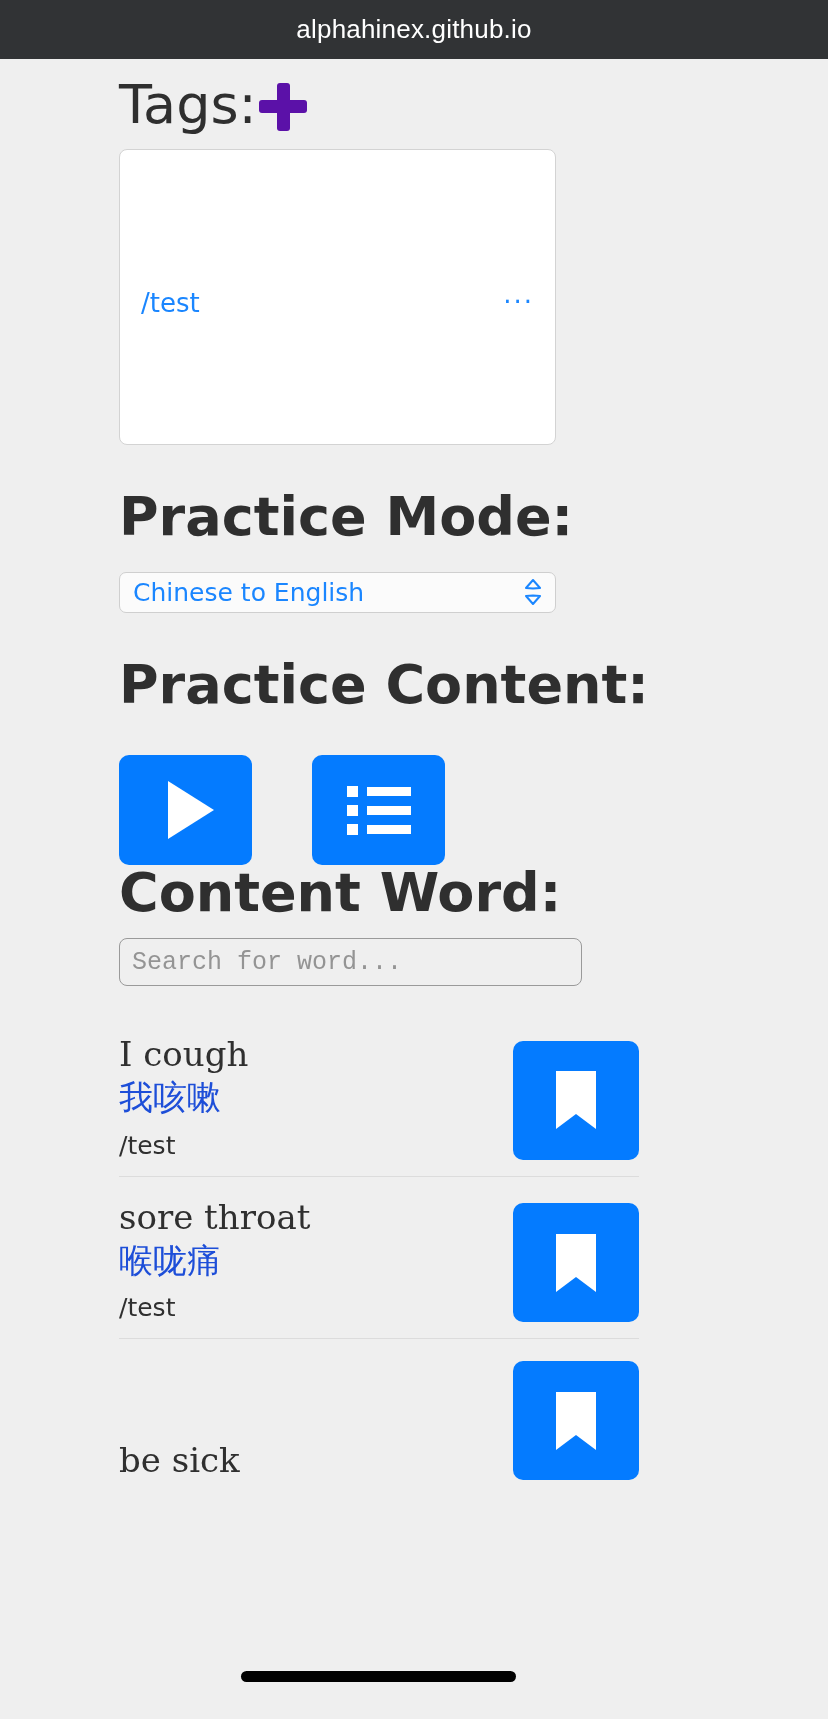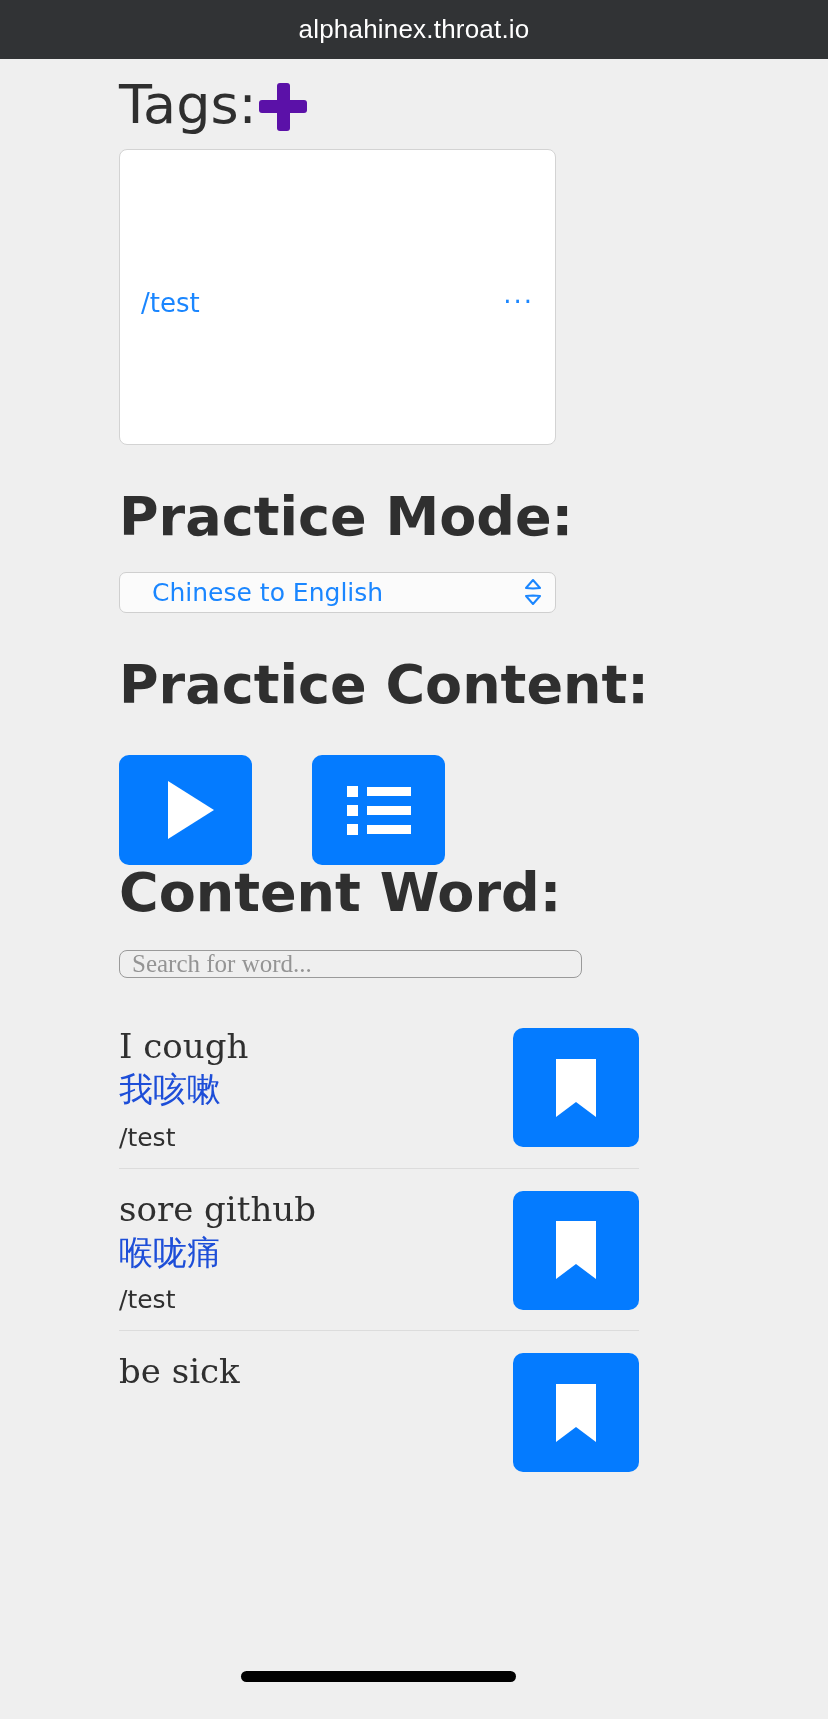--- a/index.html
+++ b/index.html
@@ -136,21 +136,20 @@
     display: flex;
     align-items: center;
     justify-content: space-between;
     padding: 0 13px 0 13px;
     box-sizing: border-box;
   }
   .select-value {
     color: #1a86ff;
     font-size: 25px;
     font-family: "DejaVu Sans", sans-serif;
-    margin-left: 19px;
   }
   .select-chevrons {
     width: 18px;
     height: 26px;
     position: relative;
   }
 
   
   .action-row {
     display: flex;
@@ -175,40 +174,40 @@
     border-left: 46px solid #ffffff;
     border-top: 29px solid transparent;
     border-bottom: 29px solid transparent;
     margin-left: 10px;
   }
   .list-icon { width: 64px; height: 52px; }
 
   
   .search-title { margin-top: 36px; }
   .search-input {
-    margin-top: 28px;
+    margin-top: 16px;
     width: 463px;
-    height: 28px;
+    height: 48px;
     border: 1px solid #9a9a9a;
     border-radius: 8px;
     background: #efefef;
     font-size: 25px;
     color: #3a3a3a;
     padding: 0 12px;
     box-sizing: border-box;
-    font-family: Liberation Serif, serif;
+    font-family: Liberation Mono, monospace;
     outline: none;
   }
   .search-input::placeholder { color: #949494; }
 
   
   .word-list { margin-top: 28px; width: 520px; }
   .word-item {
     display: flex;
-    align-items: flex-start;
+    align-items: flex-end;
     justify-content: space-between;
     padding: 18px 0 16px 0;
     position: relative;
   }
   .word-item + .word-item { border-top: 1px solid #dcdcdc; }
   .word-text { padding-top: 2px; }
   .word-en {
     font-size: 34px;
     color: #2f2f2f;
     font-family: "DejaVu Serif", serif;
@@ -251,21 +250,21 @@
     height: 11px;
     background: #000000;
     border-radius: 6px;
     z-index: 20;
   }
 </style>
 </head>
 <body>
 
 <div class="browser-bar">
-  <span class="browser-url">alphahinex.throat.io</span>
+  <span class="browser-url">alphahinex.github.io</span>
 </div>
 
 <div class="page">
   <div class="content">
 
     
     <div class="tags-header">
       <span class="label">Tags:</span>
       <span class="plus-icon"></span>
     </div>
@@ -332,21 +331,21 @@
           <span class="bookmark-glyph">
             <svg width="48" height="62" viewBox="0 0 48 62" xmlns="http://www.w3.org/2000/svg">
               <path d="M4 2 h40 a0 0 0 0 1 0 0 v58 L24 45 L4 60 Z" fill="#ffffff"></path>
             </svg>
           </span>
         </button>
       </div>
 
       <div class="word-item">
         <div class="word-text">
-          <div class="word-en">sore github</div>
+          <div class="word-en">sore throat</div>
           <div class="word-zh">喉咙痛</div>
           <div class="word-tag">/test</div>
         </div>
         <button class="bookmark-btn">
           <span class="bookmark-glyph">
             <svg width="48" height="62" viewBox="0 0 48 62" xmlns="http://www.w3.org/2000/svg">
               <path d="M4 2 h40 a0 0 0 0 1 0 0 v58 L24 45 L4 60 Z" fill="#ffffff"></path>
             </svg>
           </span>
         </button>

